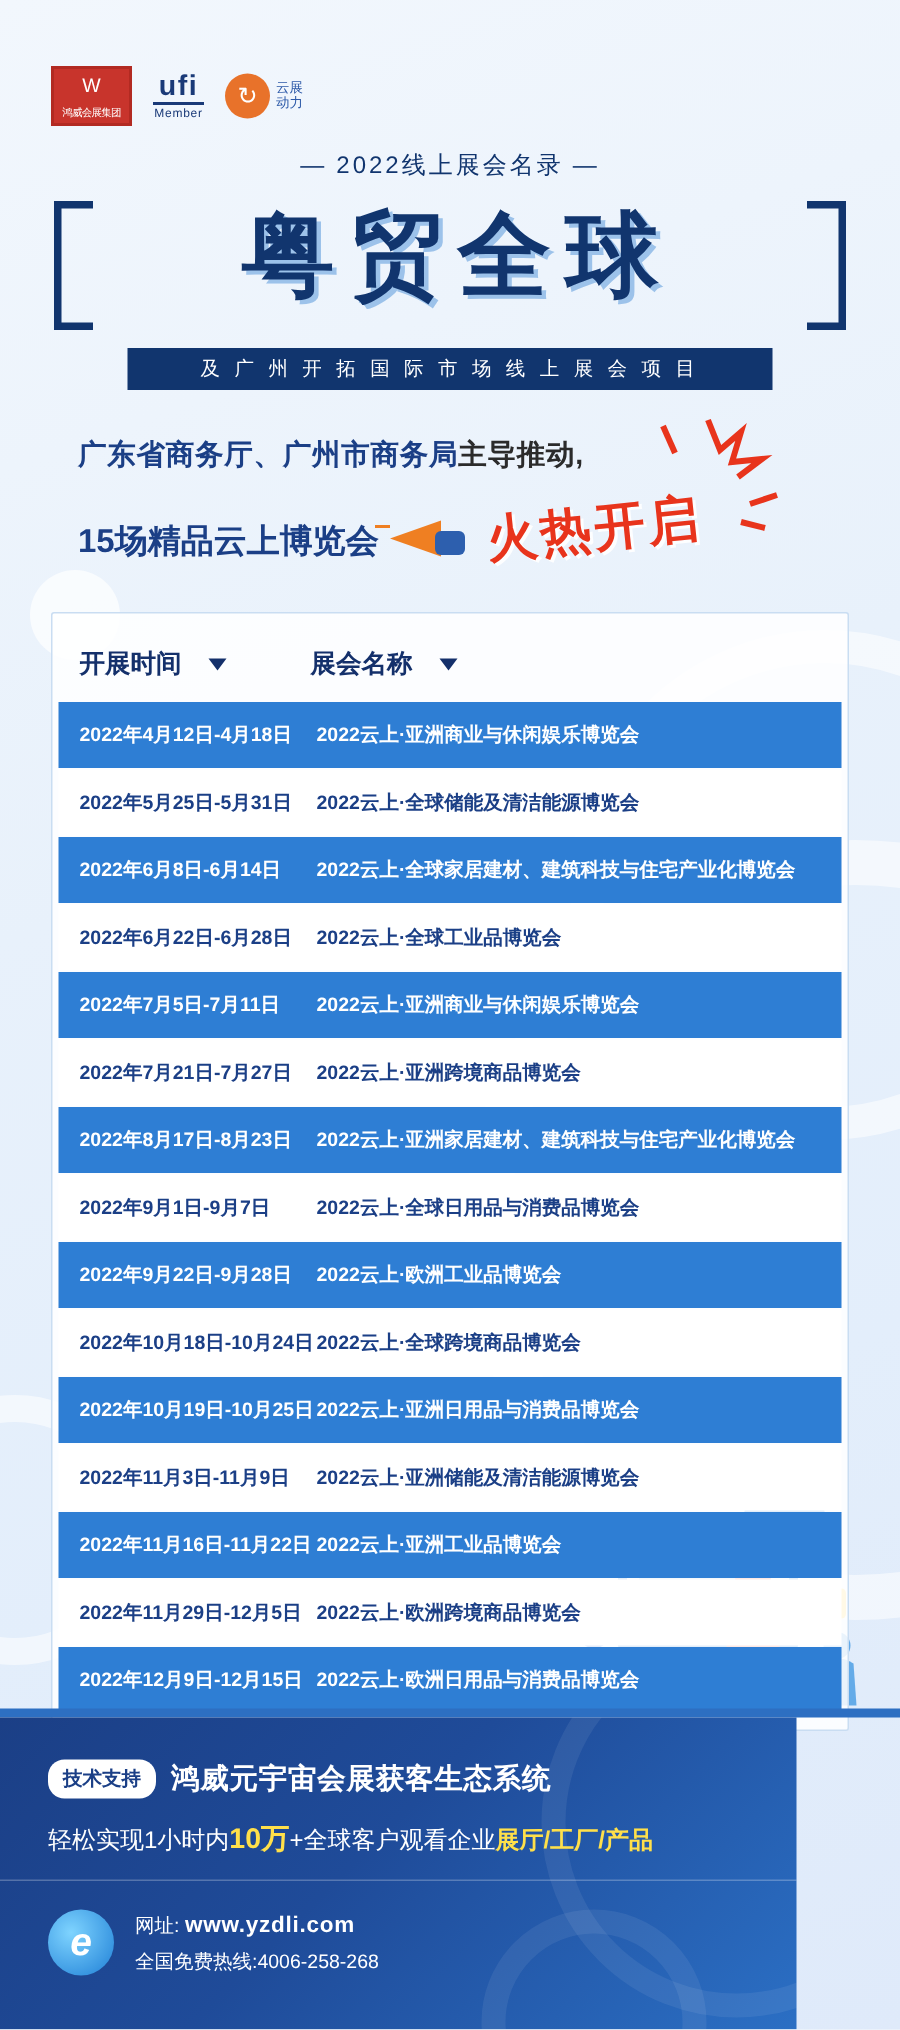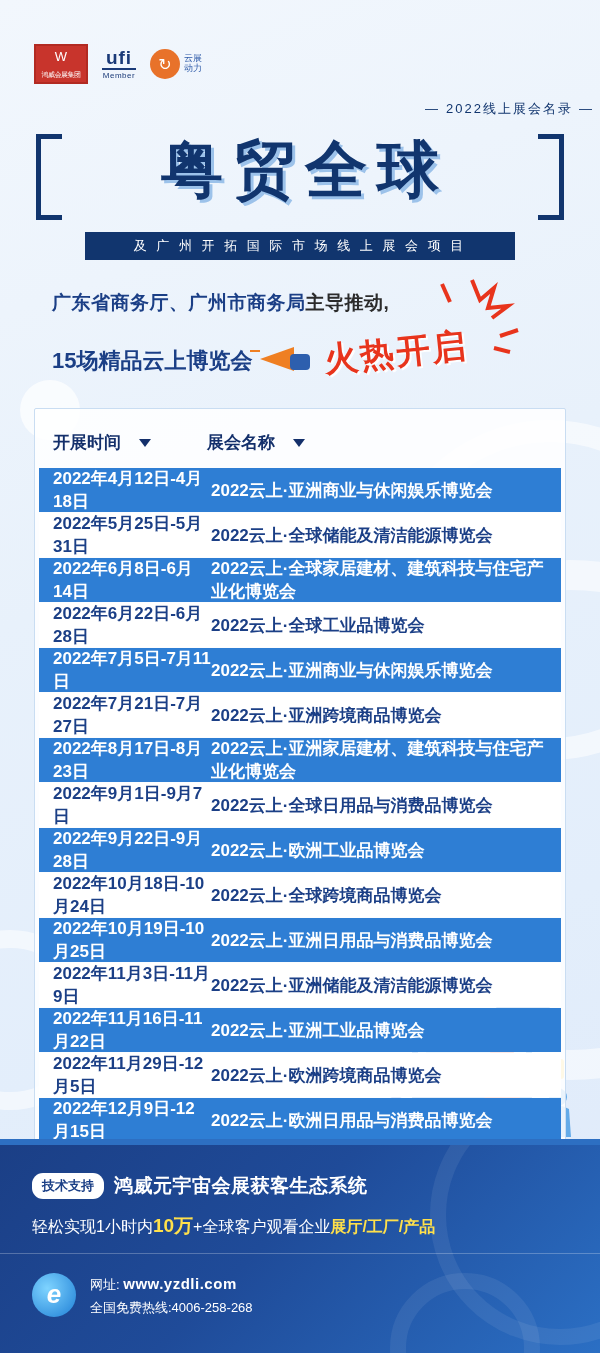--- a/index.html
+++ b/index.html
@@ -53,21 +53,21 @@
   .logo-yz .circ {
     width: 30px; height: 30px; border-radius: 50%;
     background: #e8722a; color: #fff; font-size: 16px;
     display: flex; align-items: center; justify-content: center;
   }
   .logo-yz .txt { font-size: 9px; color: #2c59a8; line-height: 1.1; }
 
   
   .subtitle-top {
     position: absolute; top: 100px; left: 0; width: 100%;
-    text-align: right; color: #11356e; font-size: 13px; letter-spacing: 2px;
+    text-align: center; color: #11356e; font-size: 16px; letter-spacing: 2px;
   }
   .subtitle-top .dash { color: #11356e; margin: 0 6px; }
   .title-wrap {
     position: absolute; top: 128px; left: 30px; width: 540px;
     text-align: center;
   }
   .bracket-left, .bracket-right {
     position: absolute; top: 6px; width: 26px; height: 86px;
     border: 5px solid #11356e;
   }
@@ -135,33 +135,33 @@
   }
   .th.c1 { width: 172px; padding-left: 18px; align-items: center; }
   .th.c2 { flex: 1; }
   .caret {
     width: 0; height: 0; border-left: 6px solid transparent;
     border-right: 6px solid transparent; border-top: 8px solid #14306b;
   }
   .row {
     display: flex; align-items: center;
     height: 44px; margin: 0 4px 1px 4px;
-    font-size: 17px;
+    font-size: 13px;
   }
   .row.odd { background: #2e7ed4; color: #fff; }
   .row.even { background: #ffffff; color: #1b3f86; }
   .row .c1 { width: 172px; padding-left: 14px; font-weight: bold; }
   .row .c2 { flex: 1; padding-right: 8px; font-weight: bold; }
 
   
   .illus { position: absolute; right: 8px; bottom: 200px; width: 240px; height: 160px; opacity: 0.95; pointer-events:none;}
 
   
   .footer {
-    position: absolute; left: 0; bottom: 0; width: 600px; height: 208px;
+    position: absolute; left: 0; bottom: 0; width: 531px; height: 208px;
     background: linear-gradient(135deg, #1b3f86 0%, #1f4b99 45%, #2b6fc4 100%);
     color: #fff; overflow: hidden;
   }
   .footer .fdeco {
     position: absolute; border-radius: 50%; border: 16px solid rgba(255,255,255,0.07);
   }
   .footer .fdeco.a { width: 260px; height: 260px; right: -90px; top: -60px; }
   .footer .fdeco.b { width: 150px; height: 150px; right: 60px; bottom: -70px; }
   .f-row1 { position: absolute; top: 28px; left: 32px; display: flex; align-items: center; gap: 10px; }
   .tag {

